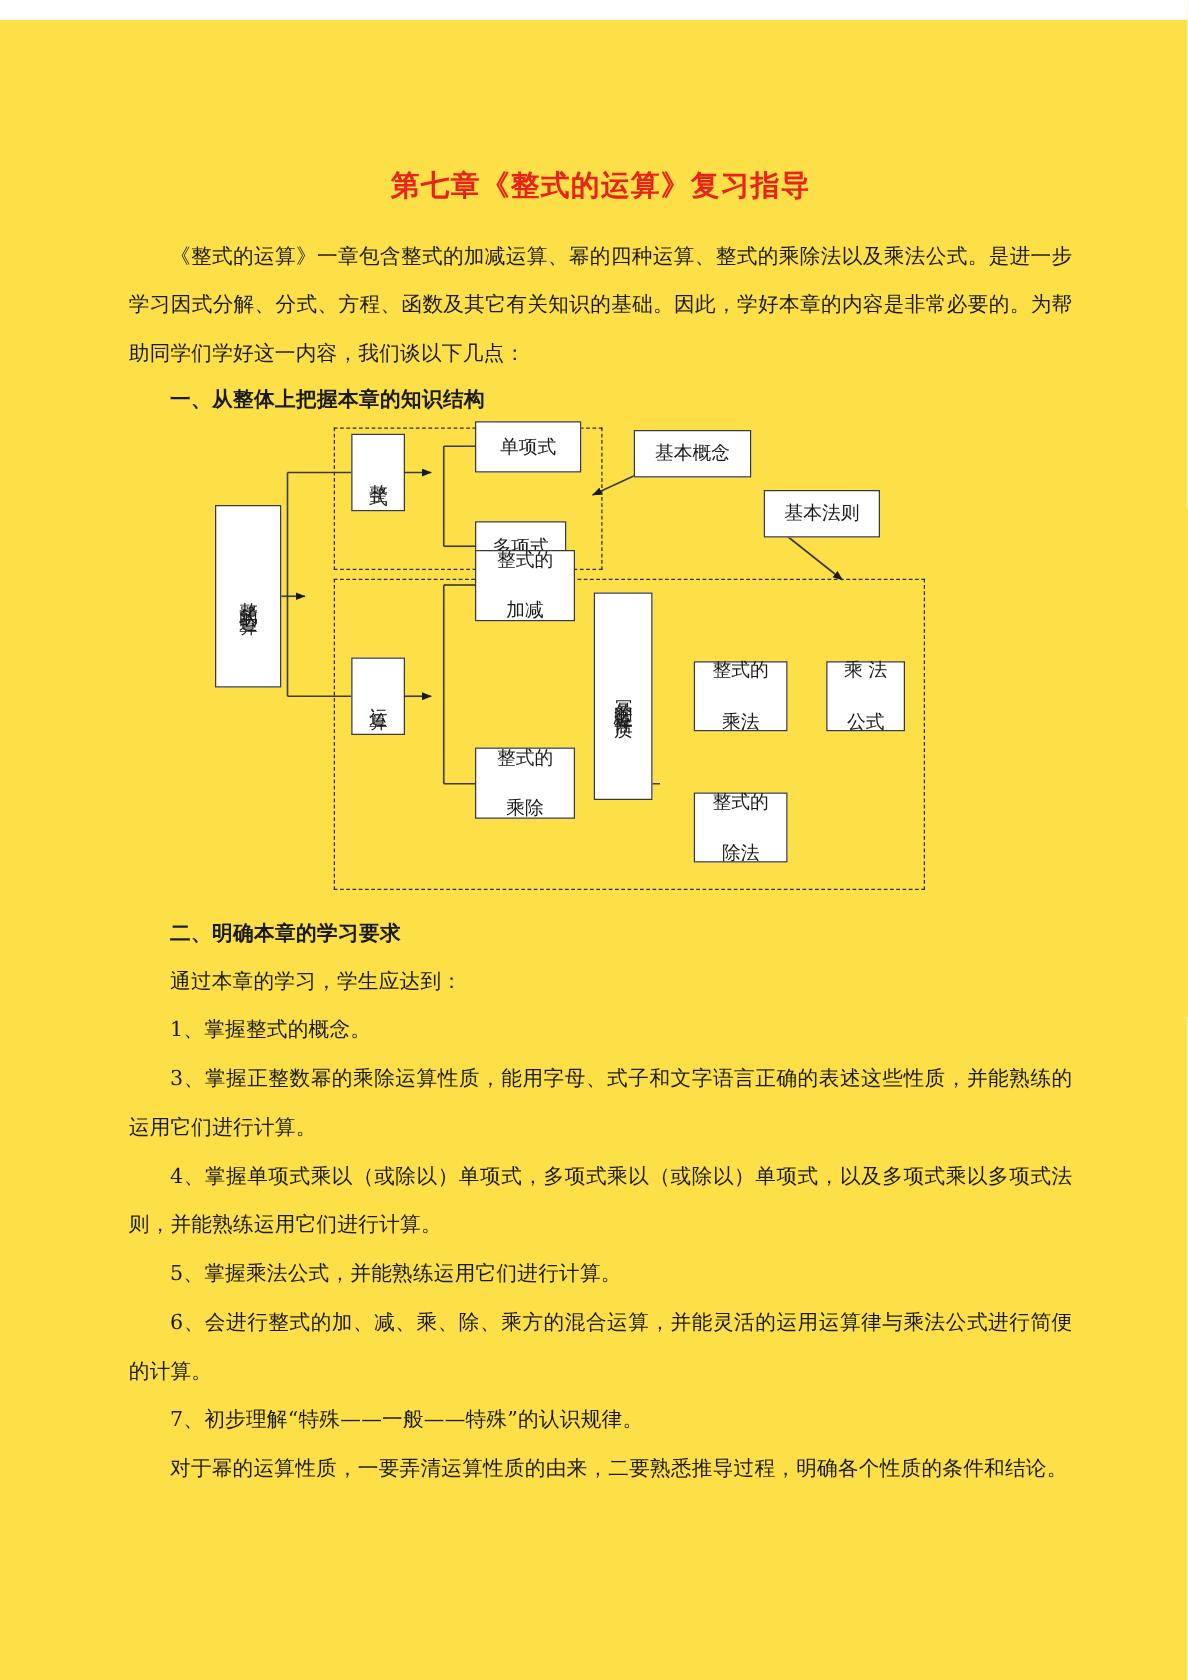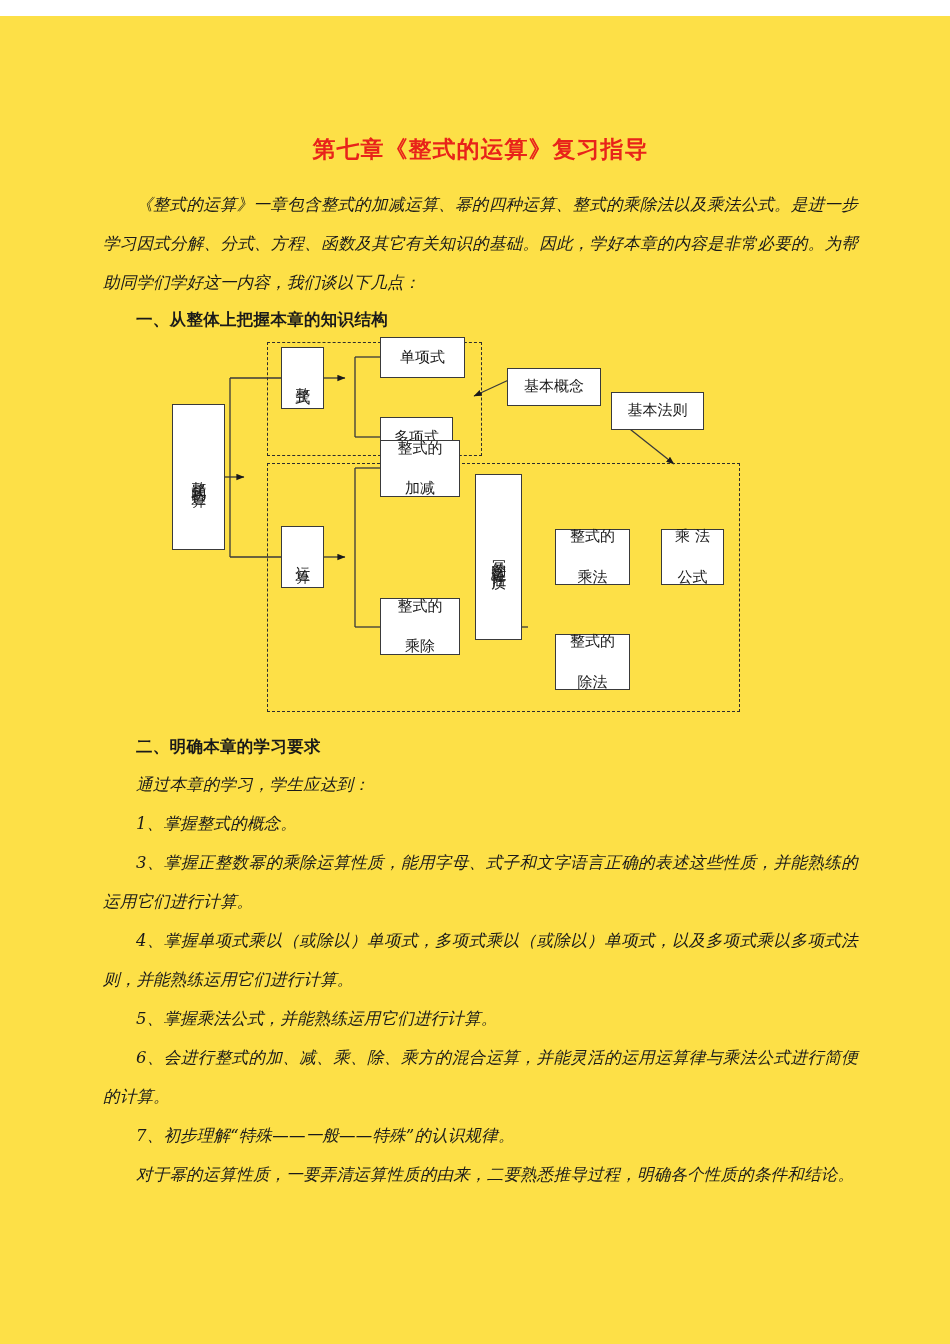--- a/index.html
+++ b/index.html
@@ -41,21 +41,20 @@
 
   
   .para {
     font-size: 16.5px;
     line-height: 39px;
     text-align: justify;
     text-justify: inter-ideograph;
     margin: 0;
     text-indent: 2em;
     letter-spacing: 0.2px;
-    font-style: italic;
   }
   .section-head {
     font-size: 16.5px;
     font-weight: bold;
     line-height: 36px;
     margin: 0;
     text-indent: 2em;
     letter-spacing: 0.3px;
   }
   .intro-block {
@@ -206,21 +205,21 @@
       <div class="node two-line" style="left:452px; top:292px; width:75px; height:56px; flex-direction:column;">
         <span class="lbl">整式的</span>
         <span class="lbl">除法</span>
       </div>
 
       <div class="node two-line" style="left:558px; top:187px; width:63px; height:56px; flex-direction:column;">
         <span class="lbl">乘 法</span>
         <span class="lbl">公式</span>
       </div>
 
-      <div class="node" style="left:404px; top:26px; width:94px; height:38px;">
+      <div class="node" style="left:404px; top:2px; width:94px; height:38px;">
         <span class="lbl">基本概念</span>
       </div>
 
       <div class="node" style="left:508px; top:50px; width:93px; height:38px;">
         <span class="lbl">基本法则</span>
       </div>
     </div>
 
     <div class="after-diagram">
       <p class="section-head">二、明确本章的学习要求</p>

